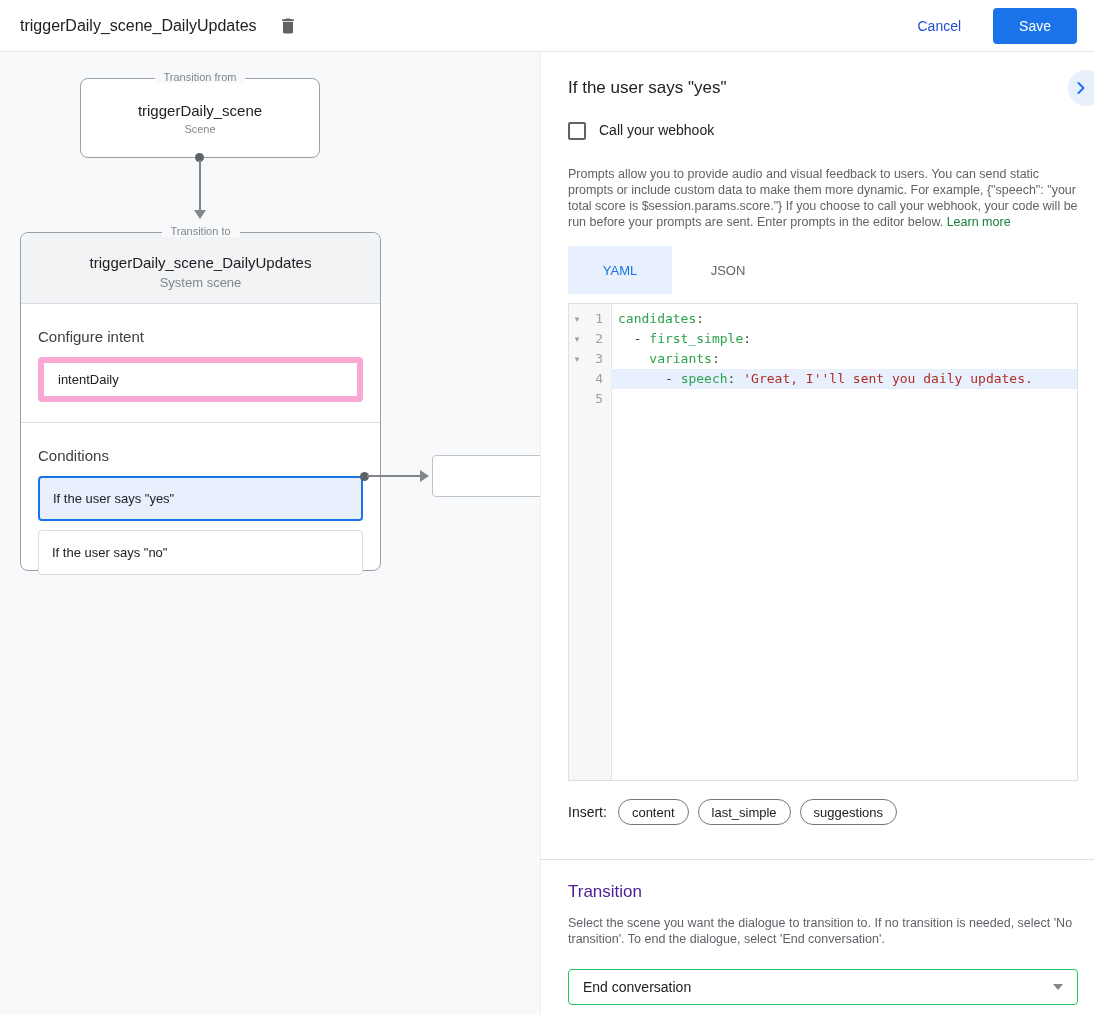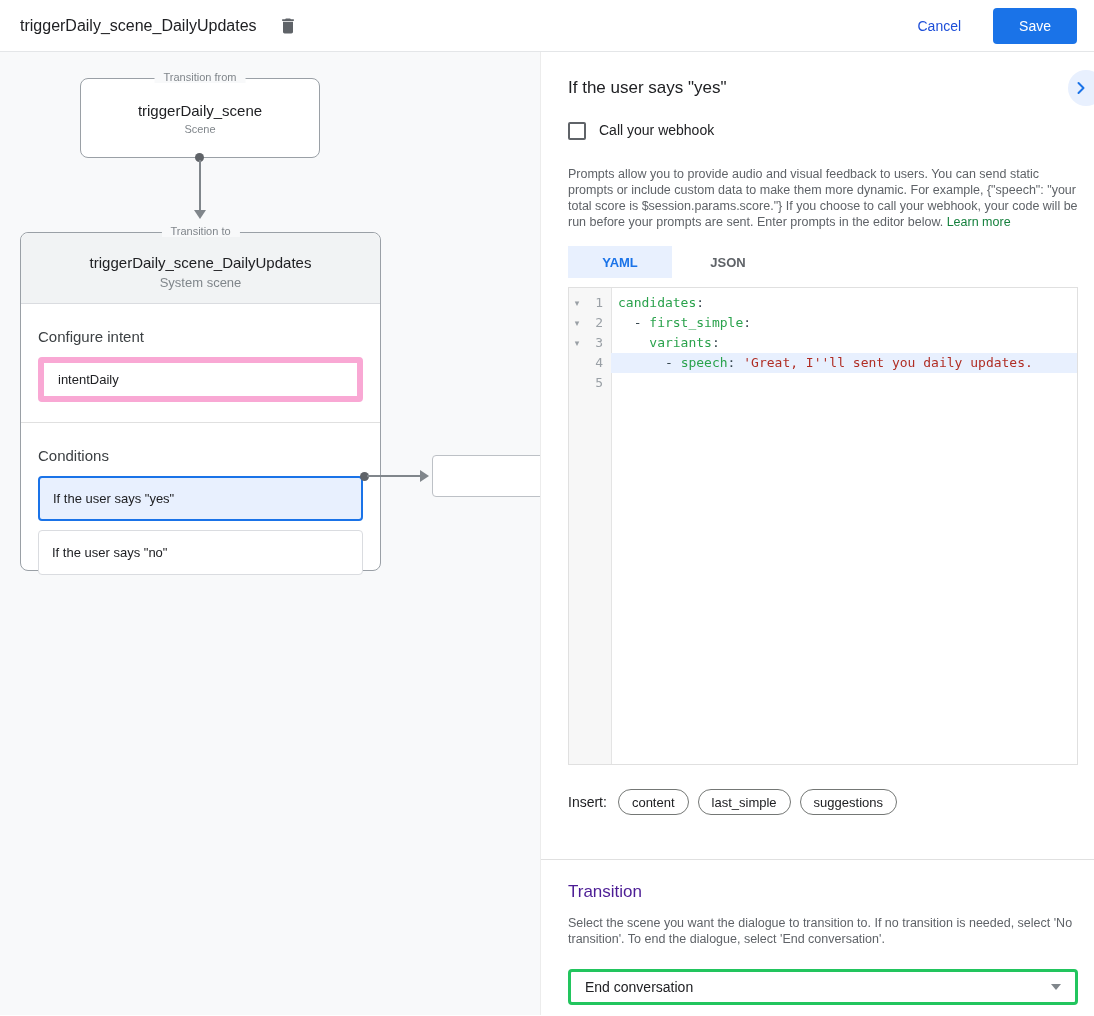--- a/index.html
+++ b/index.html
@@ -50,45 +50,45 @@
   .check-row { display:flex; margin-bottom:26px; }
   .checkbox { width:18px; height:18px; border-radius:2px; flex:none; }
   .checkbox.unchecked { border:2px solid #5f6368; background:#fff; }
   .checkbox.checked { background:#4c8bf5; display:flex; align-items:center; justify-content:center; }
   .check-label { font-size:14px; font-weight:500; color:#202124; margin-left:13px; }
   .lang-badge { margin-left:13px; background:#f3e8fd; color:#9334e6; font-size:11px; font-weight:500; letter-spacing:.4px; padding:4px 8px; border-radius:4px; }
   .desc { font-size:12.5px; line-height:16px; color:#5f6368; width:512px; margin-bottom:16px; }
   .link { color:#15803d; text-decoration:none; cursor:pointer; }
 
   .tabs { display:flex; }
-  .tab { height:32px; width:104px; display:flex; align-items:center; justify-content:center; font-size:13px; font-weight:700; color:#5f6368; cursor:pointer; }
+  .tab { height:48px; width:104px; display:flex; align-items:center; justify-content:center; font-size:13px; font-weight:400; color:#5f6368; cursor:pointer; }
   .tab.active { background:#e8f0fe; color:#1a73e8; }
   .tab.inactive { width:112px; }
 
   .editor { margin-top:9px; width:510px; height:478px; border:1px solid #e0e0e0; background:linear-gradient(90deg,#f7f7f7 42px,#ffffff 42px); position:relative; font-family:"DejaVu Sans Mono", monospace; font-size:13px; padding-top:5px; overflow:hidden; }
   .editor::after { content:""; position:absolute; left:42px; top:0; bottom:0; width:1px; background:#e4e4e4; }
   .ed-row { display:flex; height:20px; line-height:20px; position:relative; }
   .ed-fold { width:16px; text-align:center; color:#9aa0a6; font-size:9px; flex:none; font-family:"Liberation Sans", sans-serif; }
   .ed-num { width:26px; text-align:right; padding-right:8px; color:#9aa0a6; flex:none; }
   .ed-code { flex:1; white-space:pre; overflow:hidden; padding-left:7px; z-index:1; }
   .ed-row.hl .ed-code { background:#e8f0fe; }
   .tk-key { color:#2aa24c; }
   .tk-punct { color:#37474f; }
   .tk-string { color:#b02e25; }
   .tk-ws { color:#202124; }
 
-  .insert-row { display:flex; align-items:center; margin-top:24px; }
+  .insert-row { display:flex; align-items:center; margin-top:18px; }
   .insert-label { font-size:14px; color:#202124; margin-right:11px; }
   .chip { border:1px solid #747775; border-radius:14px; height:26px; padding:0 13px; display:inline-flex; align-items:center; font-size:13px; color:#202124; background:#fff; margin-right:9px; cursor:pointer; }
 
   .panel-divider { position:absolute; left:0; right:0; top:807px; border-top:1px solid #e0e0e0; }
   .transition-sec { position:absolute; top:830px; left:27px; width:510px; }
   .transition-title { font-size:17px; color:#4c1d95; margin-bottom:13px; }
   .transition-desc { font-size:12.5px; line-height:16px; color:#5f6368; margin-bottom:22px; }
-  .select-box { height:36px; border:3px solid #22c55e; border-radius:4px; background:#fff; display:flex; align-items:center; padding:0 14px; font-size:14px; color:#202124; cursor:pointer; }
+  .select-box { height:36px; border:1px solid #22c55e; border-radius:4px; background:#fff; display:flex; align-items:center; padding:0 14px; font-size:14px; color:#202124; cursor:pointer; }
   .select-box .spacer { flex:1; }
   .dd-arrow { width:0; height:0; border-left:5px solid transparent; border-right:5px solid transparent; border-top:6px solid #80868b; }
 </style>
 </head>
 <body>
 
 <div class="topbar">
   <span class="topbar-title">triggerDaily_scene_DailyUpdates</span>
   <button class="trash-btn">
     <span style="display:flex;">

